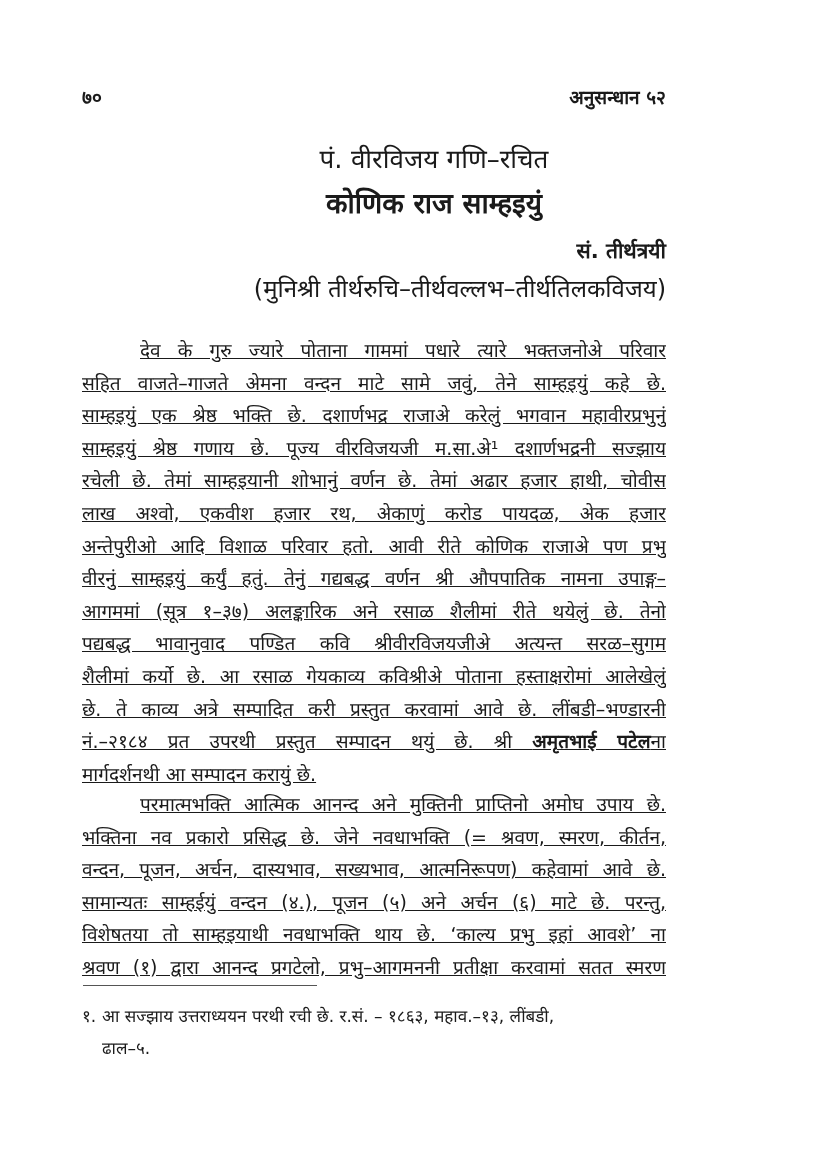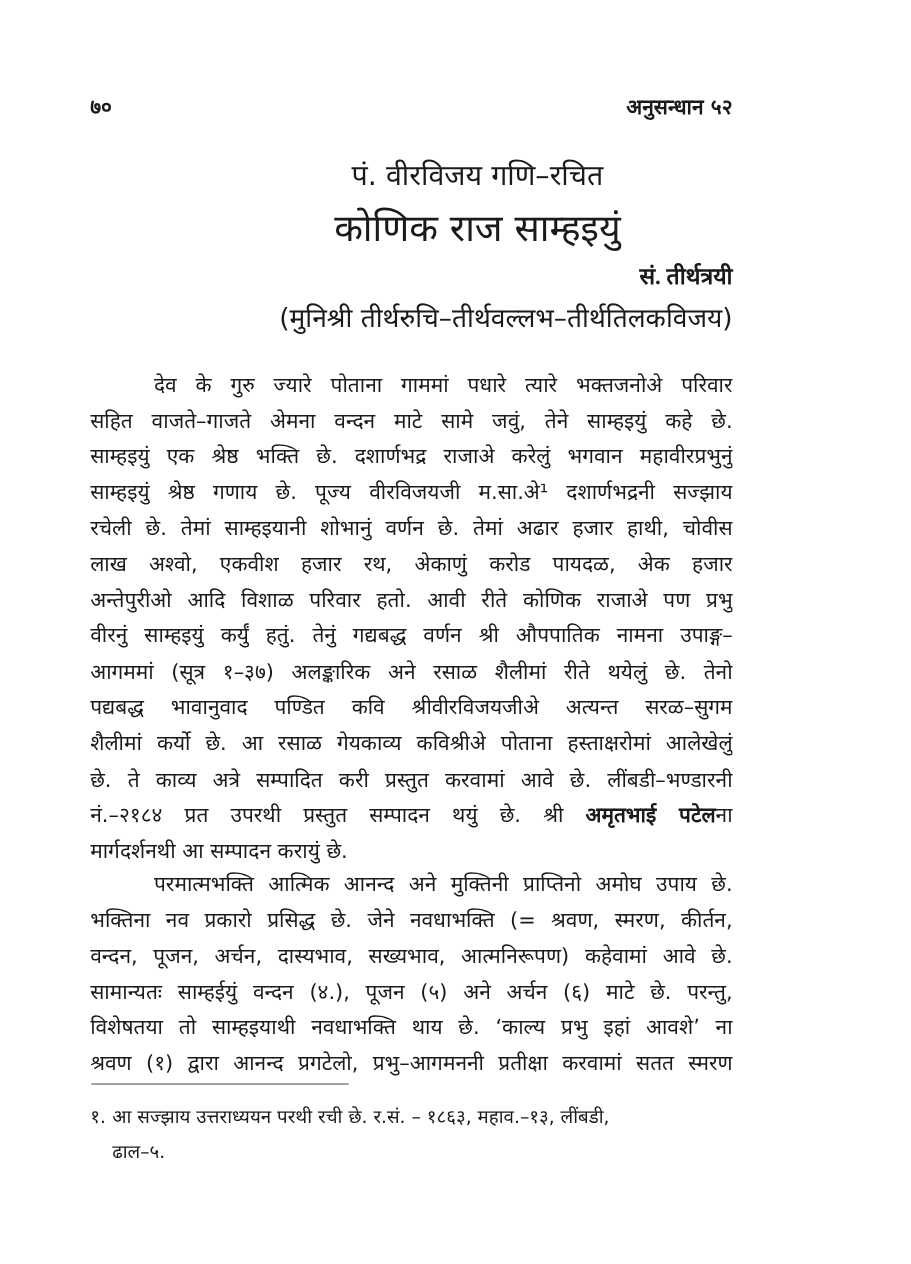--- a/index.html
+++ b/index.html
@@ -38,44 +38,44 @@
       left: 0; width: 828px; top: 140px;
       text-align: center;
       font-size: 26px;
       padding-left: 40px;
       box-sizing: border-box;
     }
     .title-line2 {
       position: absolute;
       left: 0; width: 828px; top: 183px;
       text-align: center;
-      font-size: 34px;
-      font-weight: normal;
+      font-size: 28px;
+      font-weight: bold;
       padding-left: 40px;
       box-sizing: border-box;
     }
     .editor {
       position: absolute;
       right: 162px; top: 236px;
       font-size: 21px;
       font-weight: bold;
-      font-family: Liberation Serif, serif;
     }
     .editor-sub {
       position: absolute;
       right: 162px; top: 271px;
       font-size: 24px;
     }
     .body-text {
       position: absolute;
       left: 82px;
       width: 584px;
       font-size: 19px;
       line-height: 32.6px;
       text-align: justify;
+      text-decoration: underline;
     }
     .para1 { top: 334px; }
     .para2 { top: 788px; }
     .line {
       display: block;
       text-align: justify;
       text-align-last: justify;
       white-space: nowrap;
       overflow: hidden;
     }

